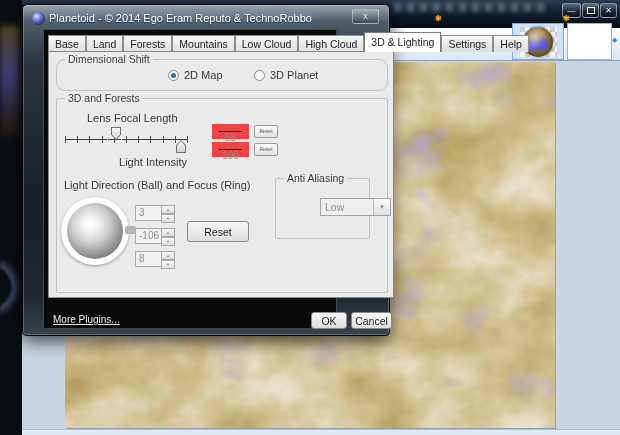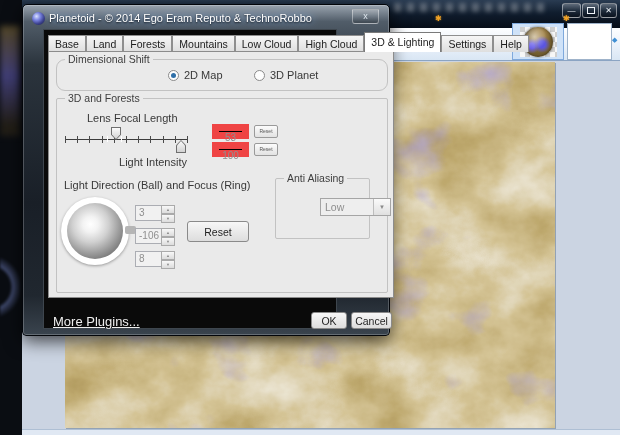--- a/index.html
+++ b/index.html
@@ -90,21 +90,21 @@
     font-size:10px;line-height:14px;padding-left:3px;}
   .spin .sb{width:14px;display:flex;flex-direction:column;}
   .spin .sb .sbtn{flex:1;font-size:4px;line-height:7px;color:#8a8a8a;text-align:center;
     background:linear-gradient(180deg,#f8f8f8,#dcdcdc);border:1px solid #aaa;box-sizing:border-box;cursor:pointer;}
   .btn{background:linear-gradient(180deg,#f7f7f7,#dddddd);border:1px solid #8a8a8a;border-radius:3px;
     font-size:10.5px;color:#1f1f1f;text-align:center;box-sizing:border-box;cursor:pointer;}
   .dropdown{display:flex;background:#eeeeee;border:1px solid #a5a5a5;box-sizing:border-box;cursor:pointer;}
   .dropdown .dv{flex:1;color:#8f8f8f;font-size:10.5px;line-height:16px;padding-left:4px;}
   .dropdown .da{width:16px;border-left:1px solid #bdbdbd;background:linear-gradient(180deg,#fafafa,#e0e0e0);
     color:#8a8a8a;font-size:6px;line-height:16px;text-align:center;}
-  .link{color:#efefef;font-size:13px;text-decoration:underline;cursor:pointer;}
+  .link{color:#efefef;font-size:10px;text-decoration:underline;cursor:pointer;}
 </style>
 </head>
 <body>
 
 <div id="screen">
 
   <div class="abs titlebar"></div>
   <div class="abs blur-streak"></div>
   <div class="abs winbtn" style="left:562px;width:19px;">—</div>
   <div class="abs winbtn" style="left:582px;width:17px;"><span class="restore-glyph"></span></div>

